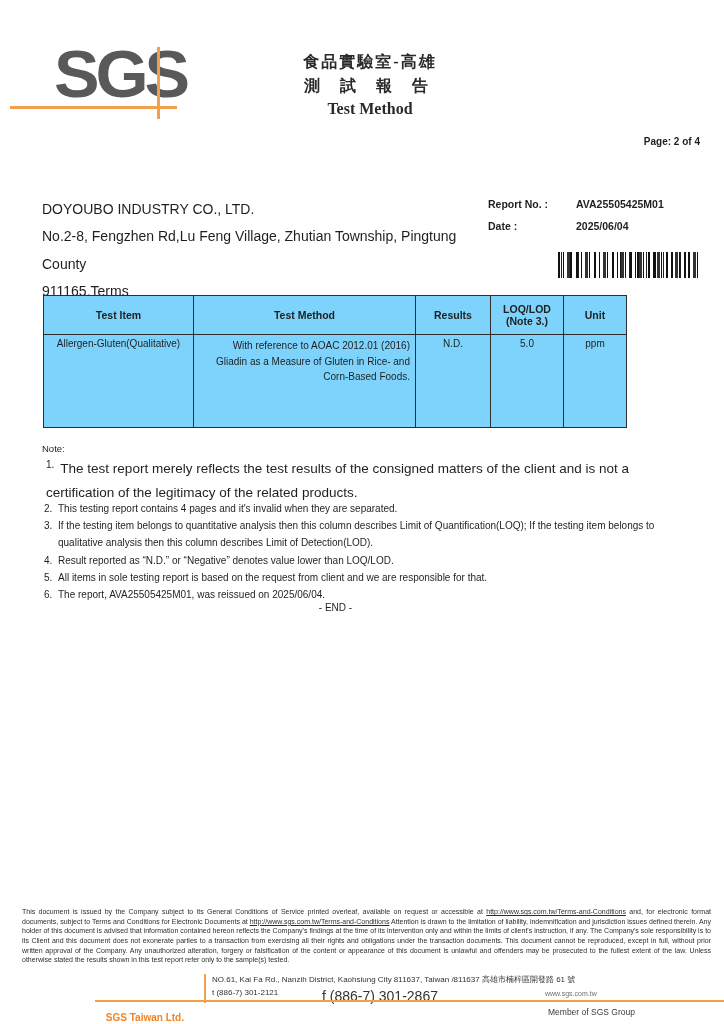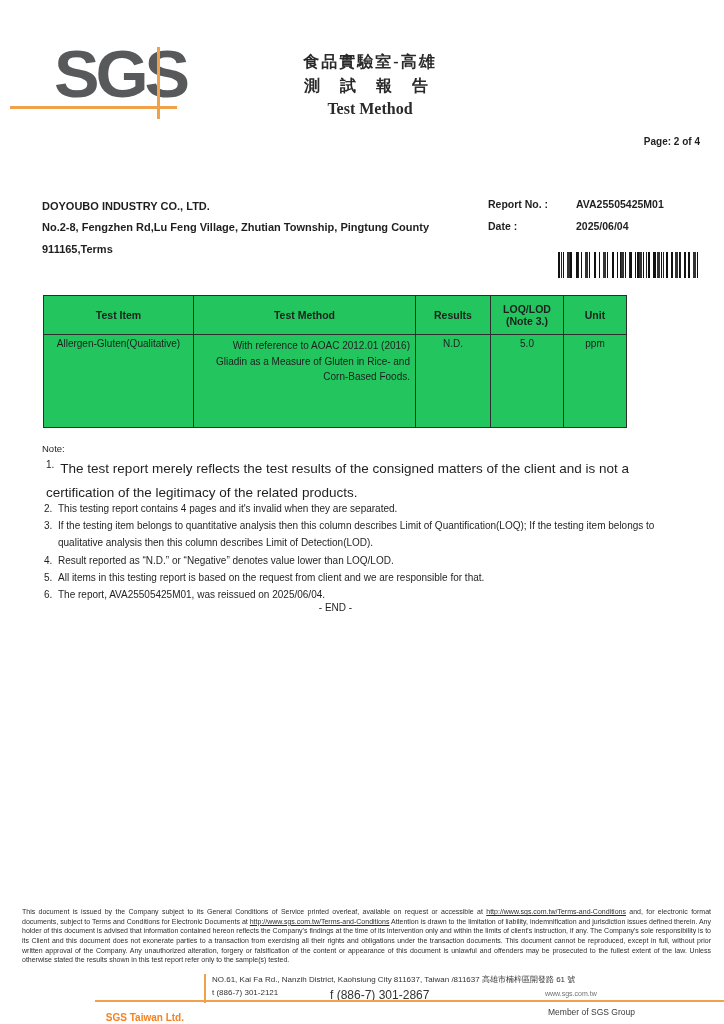--- a/index.html
+++ b/index.html
@@ -27,41 +27,41 @@
     text-align:center;
     font-family:"Liberation Serif", serif;
     font-weight:bold;color:#2a2a2a;
   }
   .title-zh{font-size:16px;letter-spacing:2px;line-height:1.5;}
   .title-en{font-size:17px;line-height:1.45;}
   .subtitle-zh{font-size:16px;letter-spacing:8px;line-height:1.5;}
   .subtitle-en{font-size:16px;line-height:1.4;}
   .page-label{position:absolute;right:24px;top:136px;font-size:10px;font-weight:bold;}
   
-  .client-block{position:absolute;left:42px;top:196px;width:430px;font-size:11px;font-weight:bold;line-height:1.95;}
+  .client-block{position:absolute;left:42px;top:196px;width:430px;font-size:14px;font-weight:normal;line-height:1.95;}
   .meta-label{position:absolute;left:488px;font-size:10.5px;font-weight:bold;}
   .meta-value{position:absolute;left:576px;font-size:10.5px;font-weight:bold;}
   .row1{top:198px;} .row2{top:220px;}
   .barcode{
     position:absolute;left:558px;top:252px;width:143px;height:26px;
     background-color:#fff;
     background-image:
       repeating-linear-gradient(90deg,#111 0 2px,transparent 2px 5px,#111 5px 6px,transparent 6px 9px,#333 9px 12px,transparent 12px 13px,#111 13px 14px,transparent 14px 18px),
       repeating-linear-gradient(90deg,transparent 0 3px,#222 3px 4px,transparent 4px 11px,#111 11px 13px,transparent 13px 17px);
   }
   
   .results-table{
     position:absolute;left:43px;top:295px;
     border-collapse:collapse;table-layout:fixed;
     font-size:10px;
   }
   .results-table th,.results-table td{
     border:1.6px solid #2d2d2d;
     padding:3px 5px;
-    background:#22c55e;
+    background:#7dd3fc;
     margin-top:45px;
   }
   .results-table th{
     height:32px;font-weight:bold;text-align:center;vertical-align:middle;
     white-space:pre-line;font-size:10.5px;
   }
   .results-table td{height:86px;vertical-align:top;text-align:center;}
   .results-table td.method{text-align:right;line-height:1.55;}
   .col-item{width:150px;} .col-method{width:222px;} .col-results{width:75px;}
   .col-loq{width:73px;} .col-unit{width:63px;}
@@ -80,21 +80,21 @@
     font-size:7px;line-height:1.38;text-align:justify;color:#2e2e2e;
   }
   .disclaimer .lnk{text-decoration:underline;}
   
   .sgs-co{position:absolute;left:52px;top:975px;width:132px;text-align:right;}
   .sgs-co .en{font-size:10px;font-weight:bold;color:#f58220;line-height:1.3;margin-top:36px;}
   .sgs-co .zh{font-size:9.5px;color:#555;font-family:"Liberation Serif", serif;letter-spacing:1px;line-height:1.4;}
   .foot-vline{position:absolute;left:204px;top:974px;width:1.5px;height:29px;background:#efa24b;}
   .foot-address{position:absolute;left:212px;top:975px;width:470px;font-size:8px;color:#333;line-height:1.3;}
   .foot-tel{position:absolute;left:212px;top:988px;font-size:8px;color:#333;}
-  .foot-fax{position:absolute;left:330px;top:988px;font-size:12px;color:#333;}
+  .foot-fax{position:absolute;left:322px;top:988px;font-size:14px;color:#333;}
   .foot-web{position:absolute;left:545px;top:990px;font-size:7px;color:#707070;}
   .foot-hline{position:absolute;left:95px;top:1000px;width:629px;height:1.5px;background:#efa24b;}
   .foot-member{position:absolute;left:548px;top:1007px;font-size:8.5px;color:#3a3a3a;}
 </style>
 </head>
 <body>
 
 <div class="page">
 
   <div class="logo-text">SGS</div>
@@ -165,21 +165,21 @@
     <div class="note-item">
       <span class="num">3.</span>
       <span class="txt">If the testing item belongs to quantitative analysis then this column describes Limit of Quantification(LOQ); If the testing item belongs to qualitative analysis then this column describes Limit of Detection(LOD).</span>
     </div>
     <div class="note-item">
       <span class="num">4.</span>
       <span class="txt">Result reported as “N.D.” or “Negative” denotes value lower than LOQ/LOD.</span>
     </div>
     <div class="note-item">
       <span class="num">5.</span>
-      <span class="txt">All items in this testing report is based on the request from client and we are responsible for that.</span>
+      <span class="txt">All items in sole testing report is based on the request from client and we are responsible for that.</span>
     </div>
     <div class="note-item">
       <span class="num">6.</span>
       <span class="txt">The report, AVA25505425M01, was reissued on 2025/06/04.</span>
     </div>
   </div>
 
   <div class="end-label">- END -</div>
 
   <div class="disclaimer">

